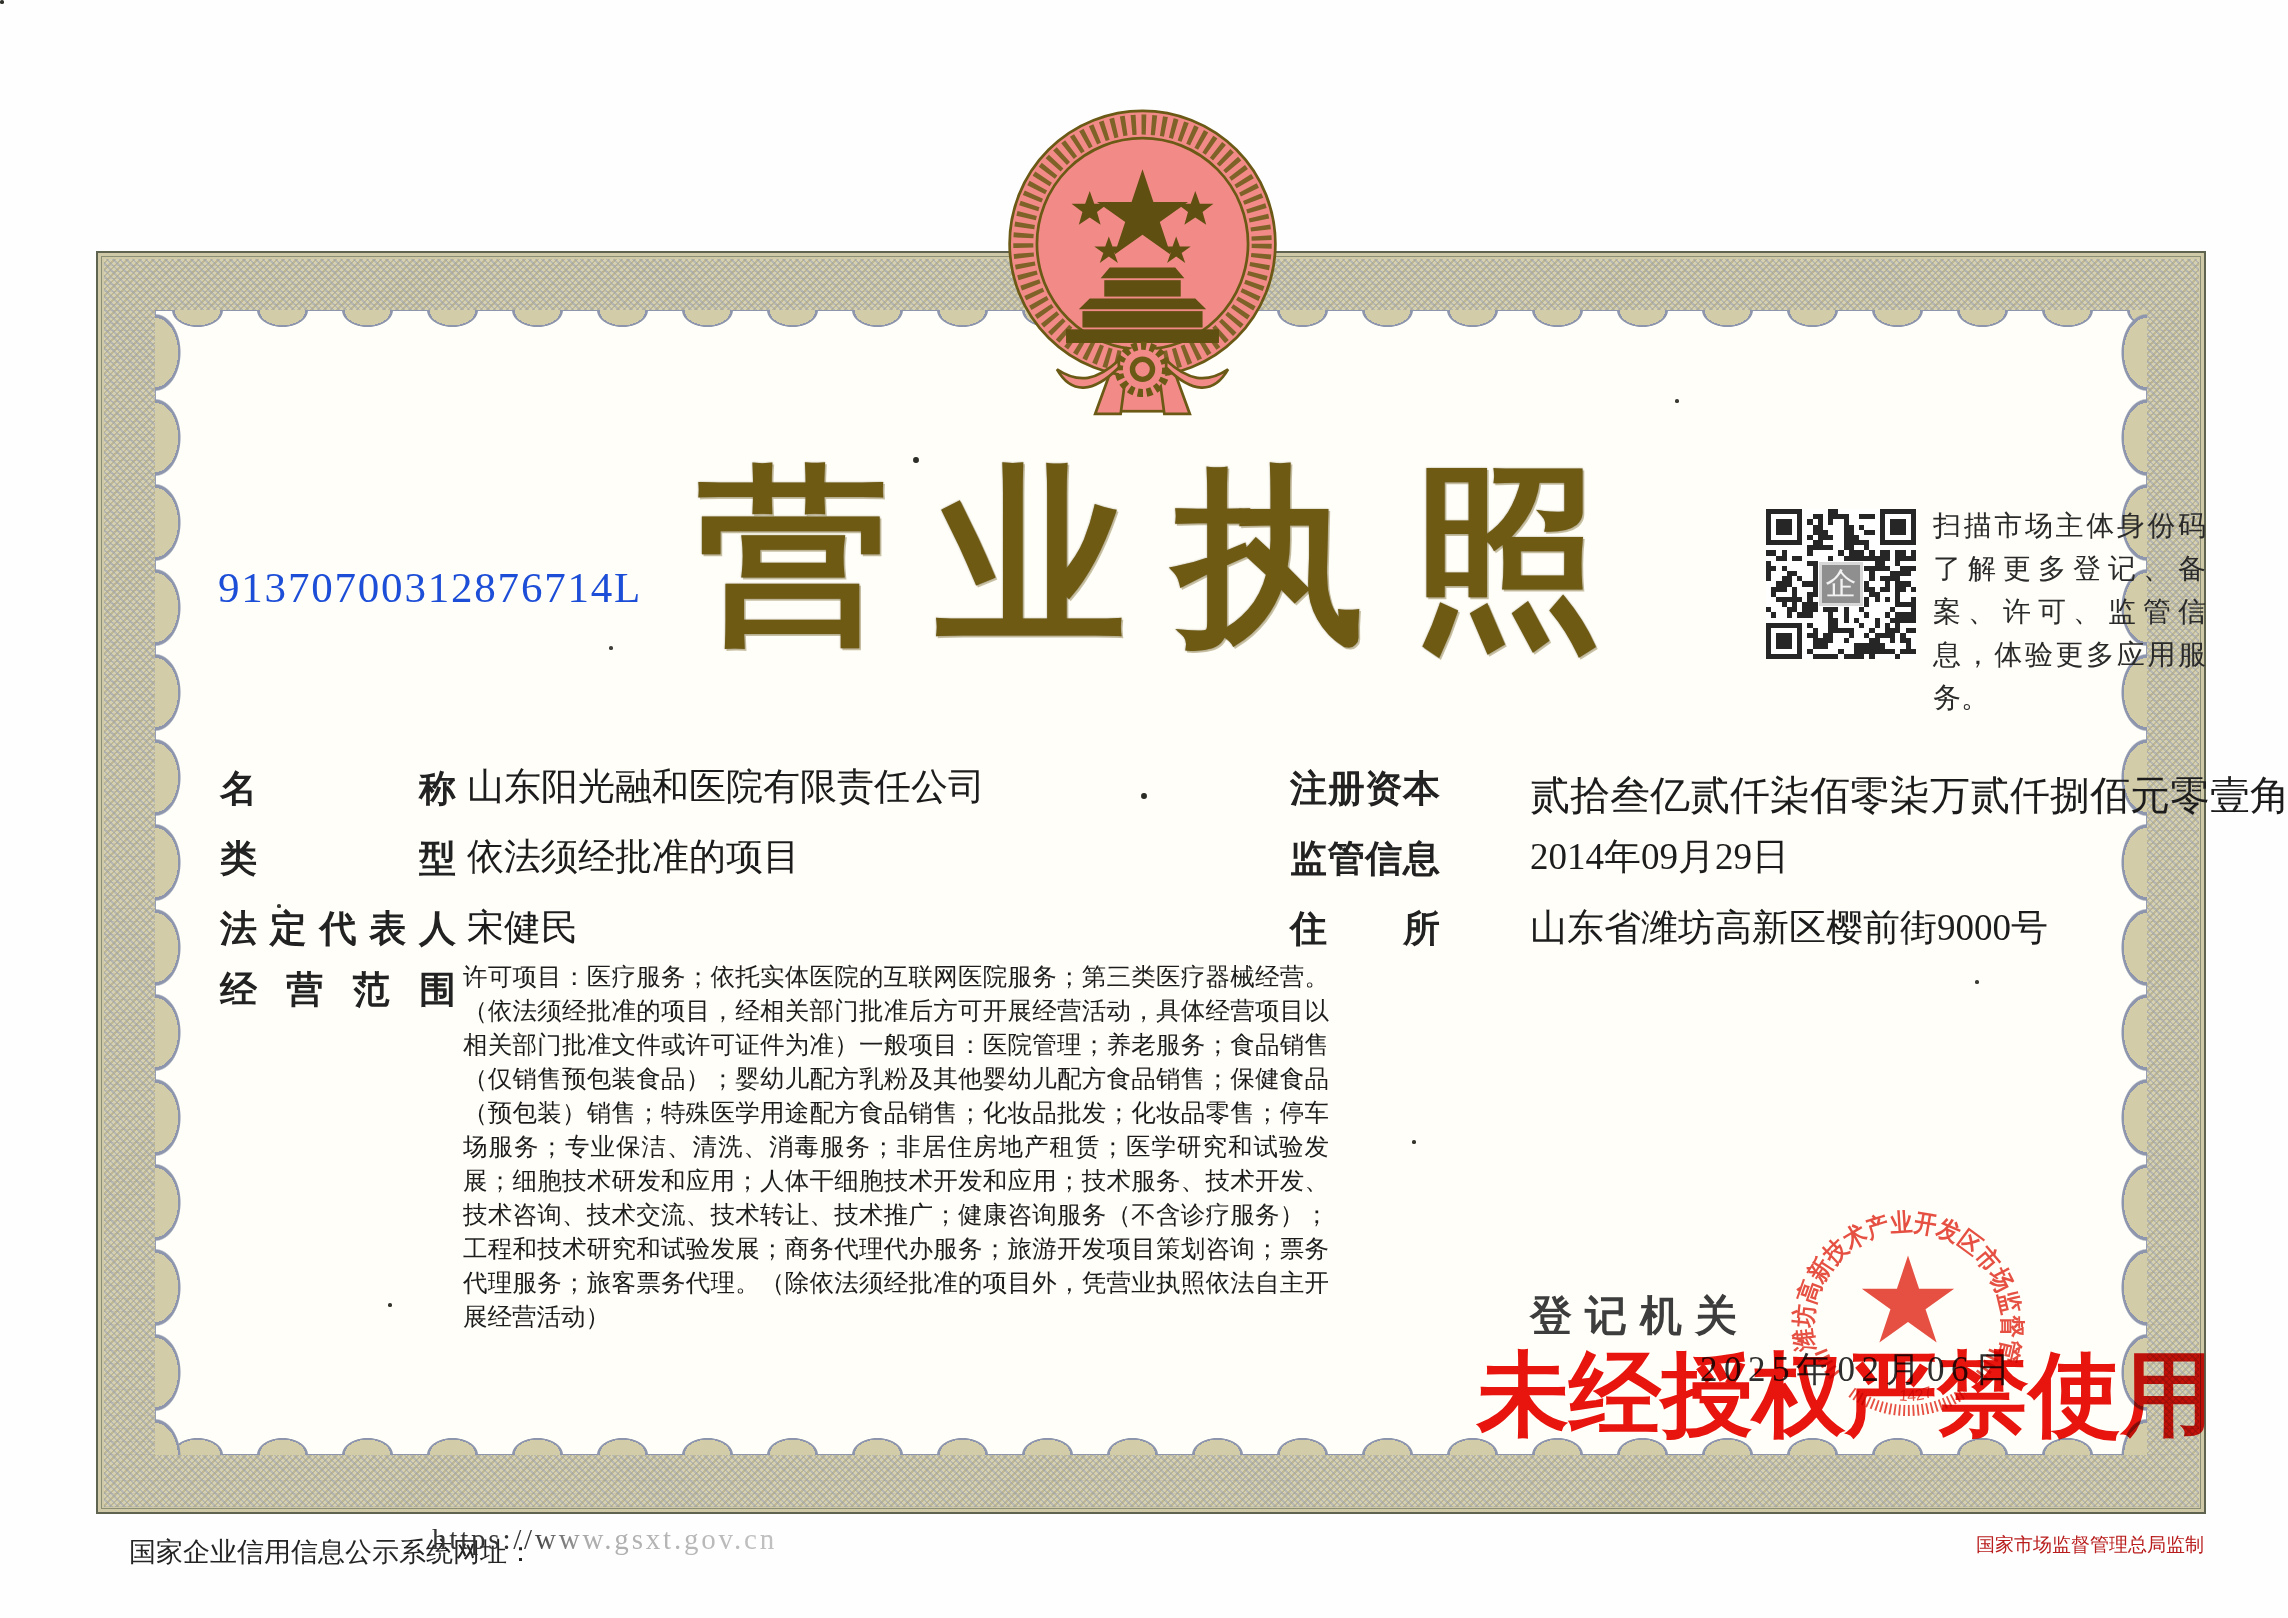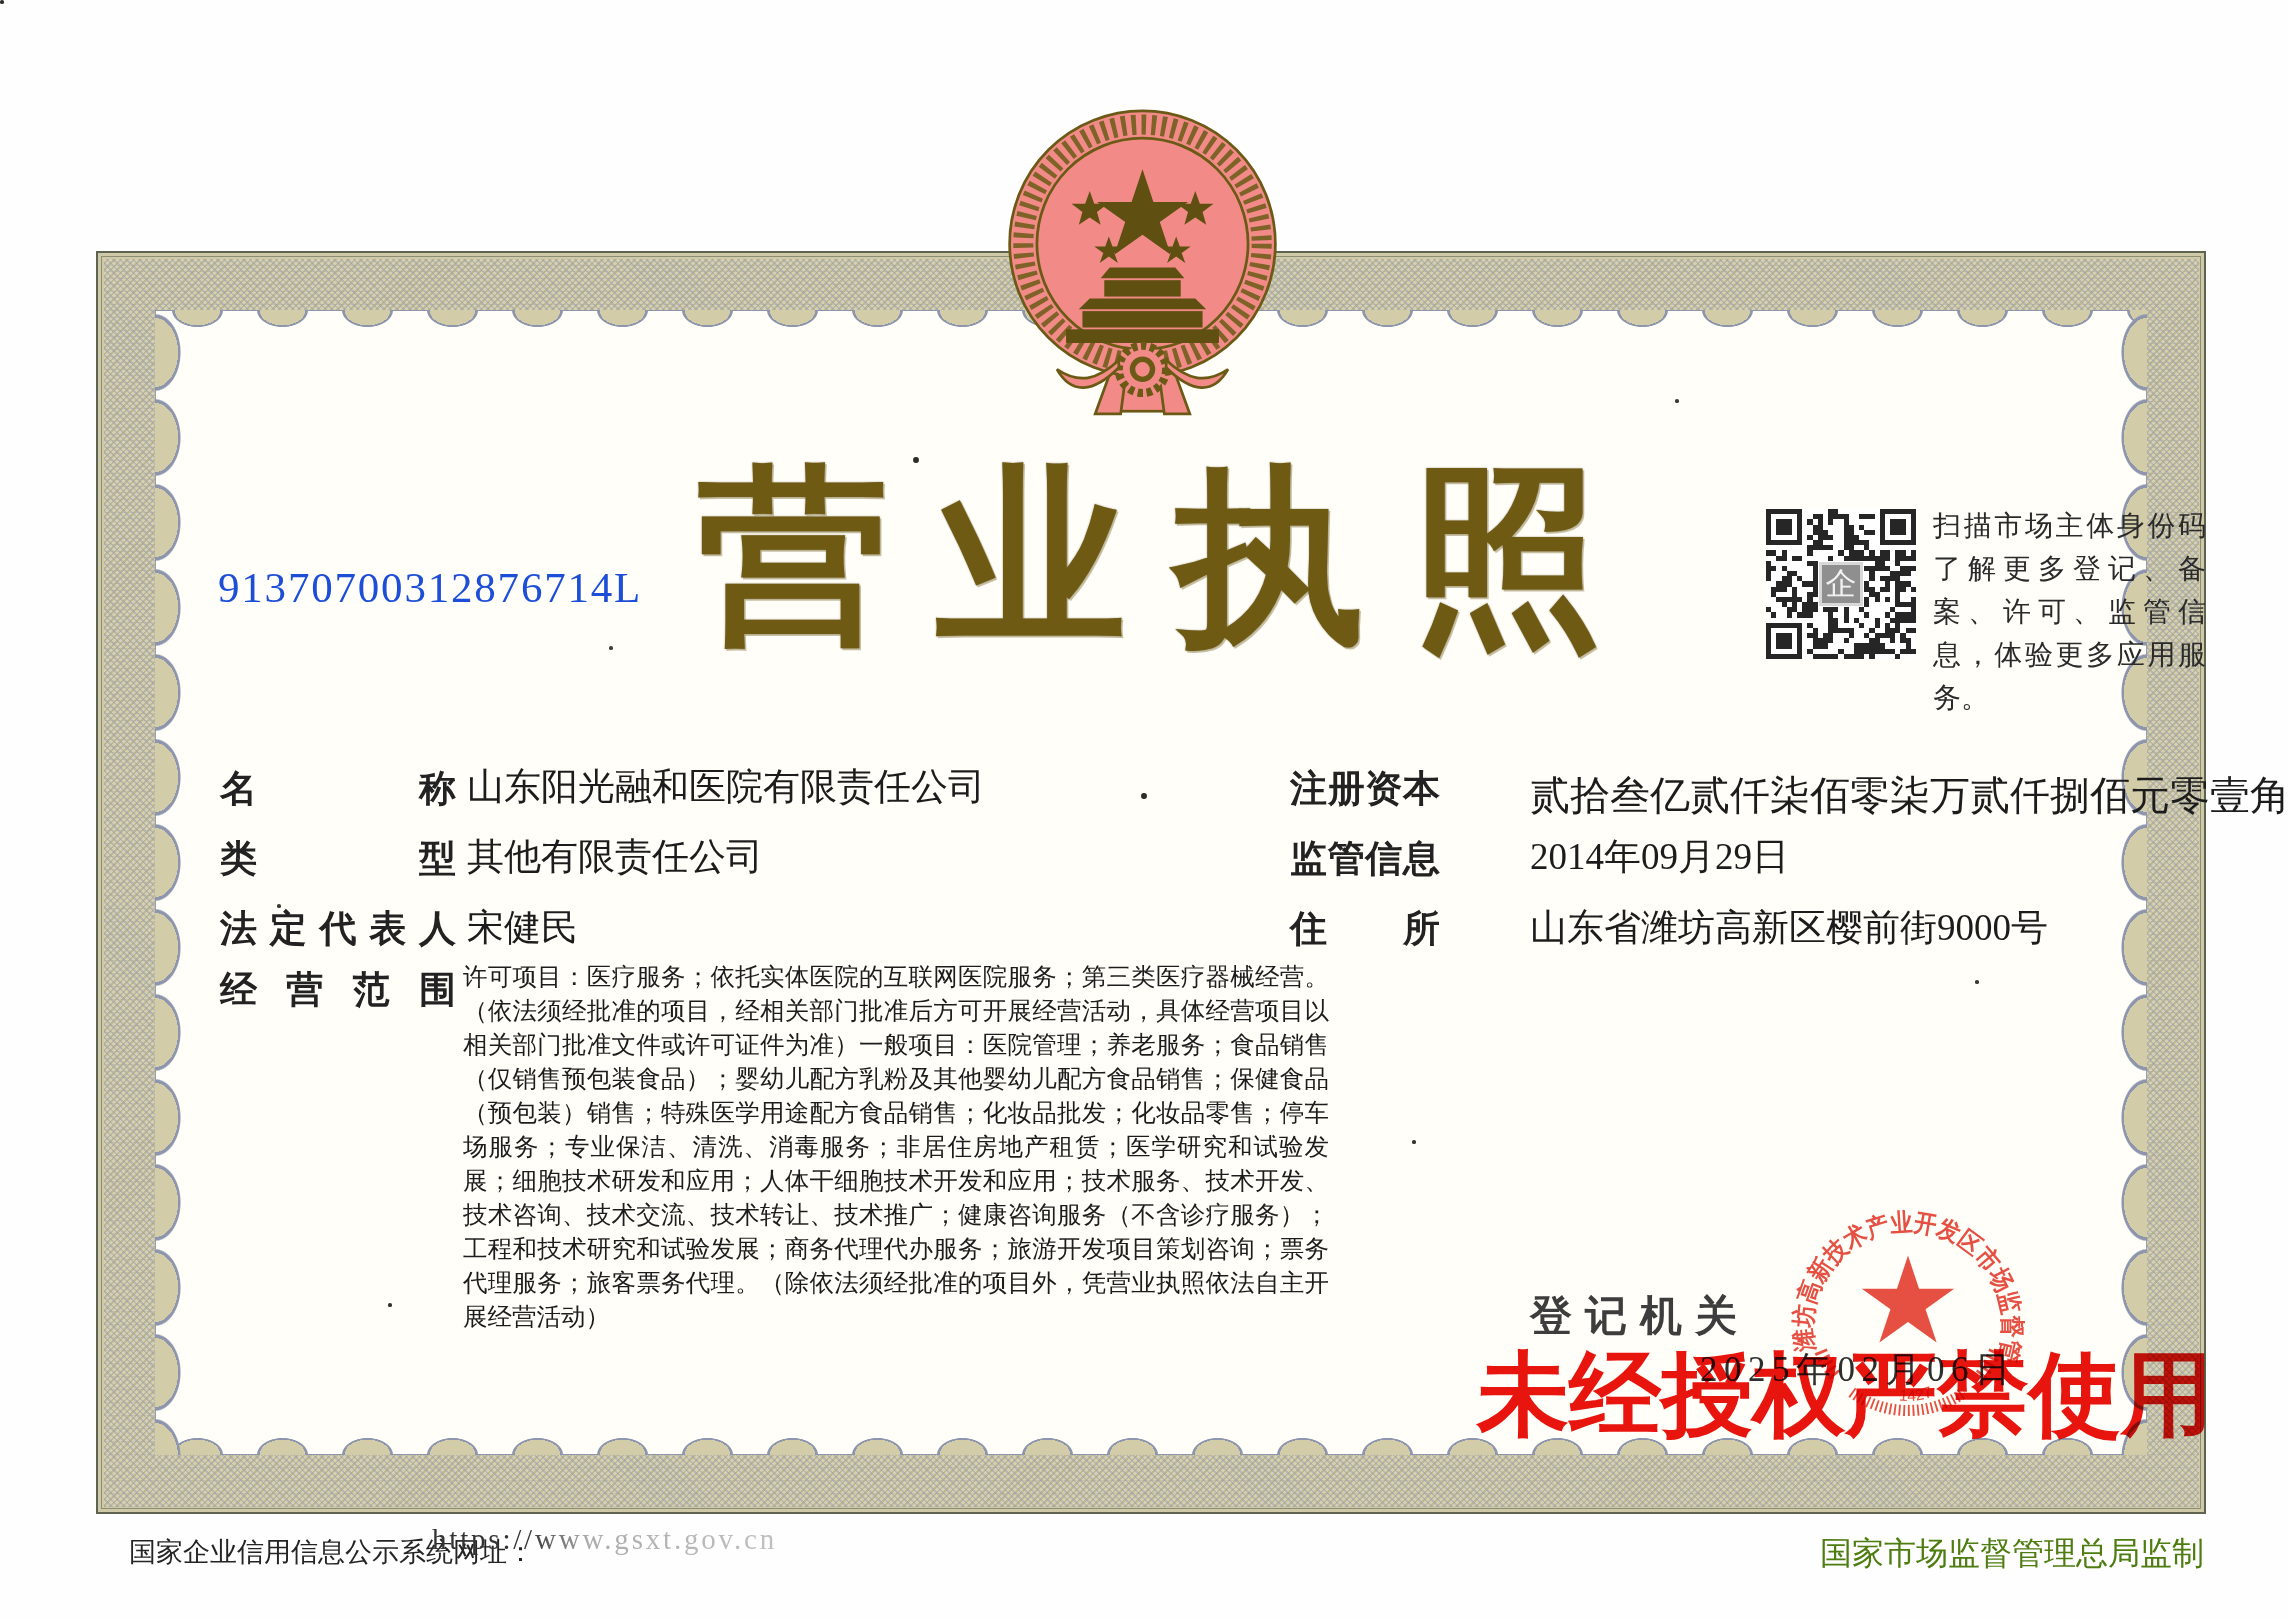--- a/index.html
+++ b/index.html
@@ -108,21 +108,21 @@
     white-space:nowrap;mix-blend-mode:multiply;
   }
   
   .footer-left{position:absolute;left:129px;top:1534px;z-index:3;font-size:27px;color:#242424;}
   .footer-url{
     position:absolute;left:432px;top:1523px;z-index:3;font-size:29px;color:#343434;letter-spacing:2.8px;
     -webkit-mask-image:linear-gradient(90deg,#000 0 28%,rgba(0,0,0,.4) 45%,rgba(0,0,0,.3) 100%);
     mask-image:linear-gradient(90deg,#000 0 28%,rgba(0,0,0,.4) 45%,rgba(0,0,0,.3) 100%);
     filter:blur(0.4px);
   }
-  .footer-right{position:absolute;right:85px;top:1532px;z-index:3;font-size:32px;color:#4d7c0f;}
+  .footer-right{position:absolute;right:85px;top:1532px;z-index:3;font-size:19px;color:#b91c1c;}
   
   .speckles{position:absolute;left:0;top:0;width:3.7px;height:3.7px;background:#30302a;border-radius:50%;z-index:3;
     box-shadow:914px 458px 0 0.9px #2e2e28, 1675px 399px 0 0 #3a3a32, 1142px 794px 0 0.9px #2c2c26,
                388px 1303px 0 0 #34342c, 1975px 980px 0 0 #3a3a32, 609px 646px 0 0 #3f3f37,
                1412px 1140px 0 0 #34342c, 277px 904px 0 0 #3a3a32;}
 </style>
 </head>
 <body>
 
 <div class="page">
@@ -468,21 +468,21 @@
         </g>
       </svg>
     <div class="qr-badge">企</div>
   </div>
   <div class="qr-caption">扫描市场主体身份码了解更多登记、备案、许可、监管信息，体验更多应用服务。</div>
 
   <div class="fld-label lw" style="top:764px;">名称</div>
   <div class="fld-value" style="left:467px;top:762px;">山东阳光融和医院有限责任公司</div>
 
   <div class="fld-label lw" style="top:834px;">类型</div>
-  <div class="fld-value" style="left:467px;top:832px;">其他有限责任公司</div>
+  <div class="fld-value" style="left:467px;top:832px;">依法须经批准的项目</div>
 
   <div class="fld-label lw" style="top:904px;">法定代表人</div>
   <div class="fld-value" style="left:467px;top:903px;">宋健民</div>
 
   <div class="fld-label lw" style="top:965px;">经营范围</div>
   <div class="scope-text">许可项目：医疗服务；依托实体医院的互联网医院服务；第三类医疗器械经营。（依法须经批准的项目，经相关部门批准后方可开展经营活动，具体经营项目以相关部门批准文件或许可证件为准）一般项目：医院管理；养老服务；食品销售（仅销售预包装食品）；婴幼儿配方乳粉及其他婴幼儿配方食品销售；保健食品（预包装）销售；特殊医学用途配方食品销售；化妆品批发；化妆品零售；停车场服务；专业保洁、清洗、消毒服务；非居住房地产租赁；医学研究和试验发展；细胞技术研发和应用；人体干细胞技术开发和应用；技术服务、技术开发、技术咨询、技术交流、技术转让、技术推广；健康咨询服务（不含诊疗服务）；工程和技术研究和试验发展；商务代理代办服务；旅游开发项目策划咨询；票务代理服务；旅客票务代理。（除依法须经批准的项目外，凭营业执照依法自主开展经营活动）</div>
 
   <div class="fld-label rw" style="top:764px;">注册资本</div>
   <div class="fld-value" style="left:1530px;top:768px;font-size:40px;">贰拾叁亿贰仟柒佰零柒万贰仟捌佰元零壹角</div>
 

